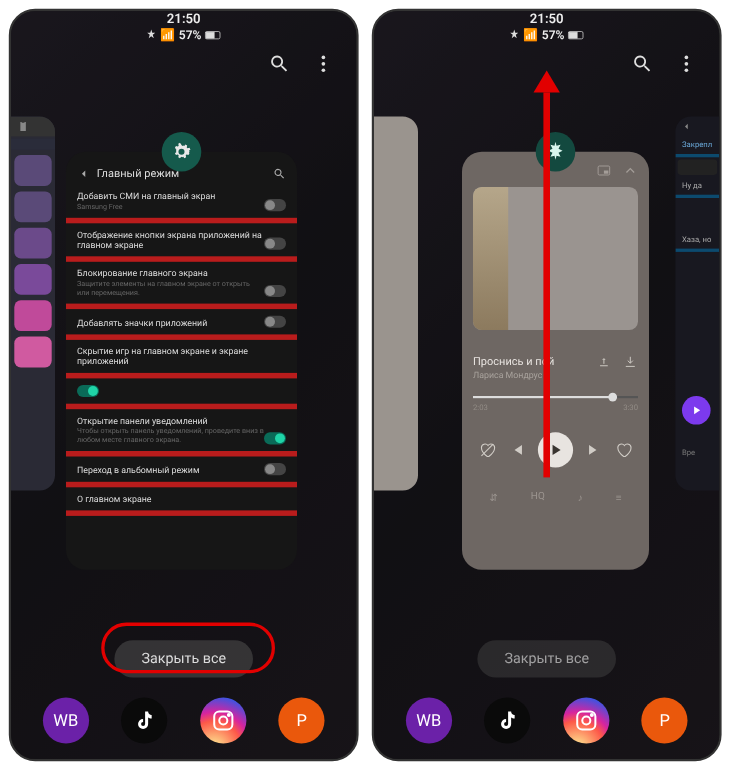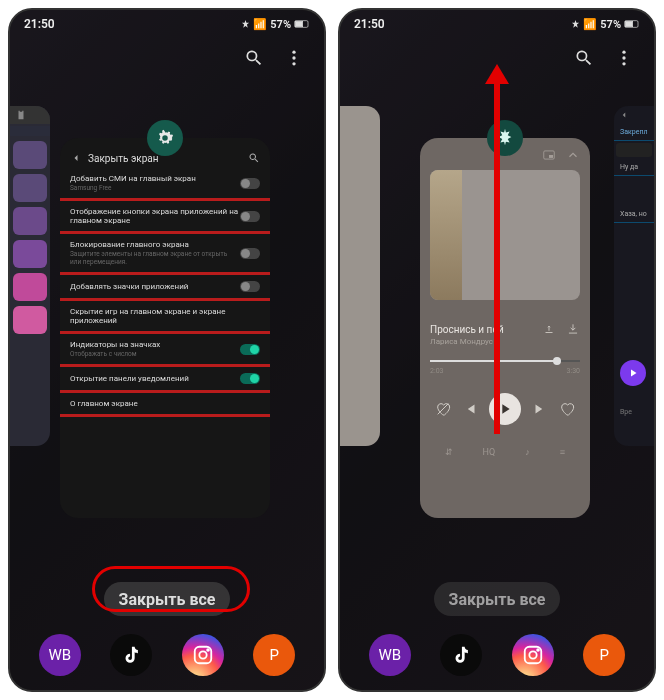--- a/index.html
+++ b/index.html
@@ -1,41 +1,41 @@
 <!DOCTYPE html>
 <html><head>
 <meta charset="utf-8">
 <style>
 * { margin: 0; padding: 0; box-sizing: border-box; font-family: -apple-system, BlinkMacSystemFont, 'Segoe UI', Roboto, sans-serif; }
 body { background: #fff; display: flex; gap: 12px; padding: 8px; }
 .phone { width: 320px; height: 684px; background: #1a1a1a; border-radius: 24px; overflow: hidden; position: relative; border: 2px solid #333; }
 .blur-bg { position: absolute; inset: 0; background: linear-gradient(135deg,#2a2530 0%,#1c1a20 50%,#262028 100%); filter: brightness(.6); }
-.status-bar { position: relative; height: 28px; display: flex; justify-content: space-between; align-items: center; padding: 0 14px; color: #eee; font-size: 12px; font-weight: 600; z-index: 5; }
+.status-bar { position: relative; height: 28px; display: flex; justify-content: space-between; align-items: center; padding: 0 14px; color: #eee; font-size: 12px; font-weight: 600; z-index: 5; flex-direction: column; }
 .status-right { display: flex; align-items: center; gap: 3px; font-size: 11px; }
 .topbar { position: relative; height: 44px; display: flex; justify-content: flex-end; align-items: center; gap: 20px; padding-right: 20px; z-index: 5; }
 .topbar svg { width: 20px; height: 20px; fill: #ddd; }
 .content { position: relative; height: 492px; display: flex; align-items: center; z-index: 5; }
 .card { background: #161616; border-radius: 18px; width: 210px; height: 380px; margin-left: 50px; position: relative; padding: 10px 0; overflow: hidden; font-size: 8px; }
 .card-peek { position: absolute; left: 0; top: 96px; width: 40px; height: 340px; background: #2a2a35; border-radius: 0 14px 14px 0; z-index: 4; overflow: hidden; }
 .card-peek-right { position: absolute; right: 0; top: 96px; width: 40px; height: 340px; background: #181820; border-radius: 14px 0 0 14px; z-index: 4; overflow: hidden; }
 .app-badge { position: absolute; top: -18px; left: 50%; transform: translateX(-50%); width: 36px; height: 36px; border-radius: 50%; display: flex; align-items: center; justify-content: center; z-index: 6; }
 .app-badge.gear { background: #155a4c; }
 .app-badge.music { background: #13493f; }
 .card-header { display: flex; align-items: center; padding: 4px 10px; color: #ccc; }
 .card-header svg { width: 12px; height: 12px; fill: #aaa; }
 .card-title { flex: 1; font-size: 10px; margin-left: 6px; color: #ddd; }
-.row { padding: 6px 10px; border-bottom: 3px solid #b91c1c; display: flex; align-items: center; }
+.row { padding: 6px 10px; border-bottom: 5px solid #b91c1c; display: flex; align-items: flex-end; }
 .row-text { flex: 1; }
 .row-title { color: #ddd; font-size: 8px; }
 .row-sub { color: #666; font-size: 6.5px; margin-top: 1px; }
 .toggle { width: 20px; height: 11px; background: #444; border-radius: 6px; position: relative; flex-shrink: 0; }
 .toggle::after { content: ""; position: absolute; width: 9px; height: 9px; background: #888; border-radius: 50%; top: 1px; left: 1px; }
 .toggle.on { background: #0a6b58; }
 .toggle.on::after { background: #1fd4a7; left: 10px; }
-.close-all { position: relative; width: 126px; height: 34px; margin: 8px auto; background: rgba(70,70,70,.65); border-radius: 18px; display: flex; align-items: center; justify-content: center; color: #ddd; font-size: 16px; z-index: 5; font-weight: bold; }
+.close-all { position: relative; width: 126px; height: 34px; margin: 8px auto; background: rgba(70,70,70,.65); border-radius: 18px; display: flex; align-items: center; justify-content: center; color: #ddd; font-size: 13px; z-index: 5; }
 .highlight-ring { position: absolute; border: 3px solid #e20000; border-radius: 24px; pointer-events: none; z-index: 7; }
 .dock { position: relative; height: 62px; display: flex; justify-content: space-around; align-items: center; padding: 0 14px; z-index: 5; }
 .dock-app { width: 42px; height: 42px; border-radius: 50%; display: flex; align-items: center; justify-content: center; font-size: 15px; font-weight: 400; color: #fff; }
 .nav { position: relative; height: 38px; display: flex; justify-content: space-around; align-items: center; z-index: 5; }
 .music-card { background: #6e6763; border-radius: 18px; width: 170px; height: 380px; margin-left: 80px; position: relative; padding: 10px; }
 .music-top { display: flex; justify-content: flex-end; gap: 10px; }
 .music-top-icon { width: 14px; height: 14px; opacity: .6; }
 .cover { width: 100%; height: 130px; background: #9a9490; border-radius: 8px; margin-top: 8px; display: flex; }
 .cover-left { width: 32px; background: linear-gradient(#b5a68a,#8c7a5e); border-radius: 8px 0 0 8px; }
 .song-title { color: #e8e4e0; font-size: 10px; margin-top: 12px; }
@@ -50,21 +50,21 @@
 .controls svg { fill: #d0ccc6; }
 .play { width: 32px; height: 32px; background: #e8e4e0; border-radius: 50%; display: flex; align-items: center; justify-content: center; }
 .play svg { fill: #3a3530; }
 .bottom-bar { display: flex; justify-content: space-around; margin-top: 22px; opacity: .55; }
 .bottom-bar span { color: #c0bab4; font-size: 9px; }
 .arrow { position: absolute; left: 50%; transform: translateX(-50%); z-index: 12; }
 .arrow-head { width: 0; height: 0; border-left: 12px solid transparent; border-right: 12px solid transparent; border-bottom: 20px solid #e20000; margin: 0 auto; }
 .arrow-shaft { width: 6px; height: 350px; background: #e20000; margin: 0 auto; }
 .voice-msg { height: 28px; margin: 5px 3px; background: #5a4a78; border-radius: 6px; }
 .peek-tab { height: 18px; background: #333; display: flex; align-items: center; padding-left: 6px; }
-.chat-line { padding: 4px 6px; color: #aaa; font-size: 7px; border-bottom: 1px solid #0c4a6e; }
+.chat-line { padding: 4px 6px; color: #aaa; font-size: 7px; border-bottom: 3px solid #0c4a6e; }
 .play-bubble { position: absolute; bottom: 60px; right: 8px; width: 26px; height: 26px; background: #7c3aed; border-radius: 50%; display: flex; align-items: center; justify-content: center; }
 </style>
 </head>
 <body>
 
 <div class="phone">
   <div class="blur-bg"></div>
   <div class="status-bar">
     <span>21:50</span>
     <div class="status-right">
@@ -110,21 +110,21 @@
       <div class="app-badge gear">
         <svg width="22" height="22" viewBox="0 0 24 24" fill="#e8e8e8">
             <path d="M19.4 13l.6-1-.6-1 1.5-1.2-1-1.7-1.9.4-.8-.8.4-1.9-1.7-1-1.2 1.5-1-.6-1 .6L10.5 3l-1.7 1 .4 1.9-.8.8-1.9-.4-1 1.7L7 10.2l-.6 1 .6 1-1.5 1.2 1 1.7 1.9-.4.8.8-.4 1.9 1.7 1 1.2-1.5 1 .6 1-.6 1.2 1.5 1.7-1-.4-1.9.8-.8 1.9.4 1-1.7L19.4 13zM12 15a3 3 0 110-6 3 3 0 010 6z"></path>
           </svg>
       </div>
       <div style="overflow:hidden;border-radius:18px;height:100%">
         <div class="card-header">
           <svg viewBox="0 0 24 24">
               <path d="M15 6l-6 6 6 6"></path>
             </svg>
-          <span class="card-title">Закрыть экран</span>
+          <span class="card-title">Главный режим</span>
           <svg viewBox="0 0 24 24" style="width:12px;height:12px">
               <path d="M15.5 14h-.79l-.28-.27a6.5 6.5 0 10-.7.7l.27.28v.79l5 5 1.5-1.5-5-5zm-6 0a4.5 4.5 0 110-9 4.5 4.5 0 010 9z"></path>
             </svg>
         </div>
         <div id="rows1">
             <div class="row">
               <div class="row-text">
                 <div class="row-title">Добавить СМИ на главный экран</div>
                 <div class="row-sub">Samsung Free</div>
               </div>
@@ -148,31 +148,34 @@
                 <div class="row-title">Добавлять значки приложений</div>
               </div>
               <div class="toggle"></div>
             </div>
             <div class="row">
               <div class="row-text">
                 <div class="row-title">Скрытие игр на главном экране и экране приложений</div>
               </div>
             </div>
             <div class="row">
-              <div class="row-text">
-                <div class="row-title">Индикаторы на значках</div>
-                <div class="row-sub">Отображать с числом</div>
-              </div>
               <div class="toggle on"></div>
             </div>
             <div class="row">
               <div class="row-text">
                 <div class="row-title">Открытие панели уведомлений</div>
+                <div class="row-sub">Чтобы открыть панель уведомлений, проведите вниз в любом месте главного экрана.</div>
               </div>
               <div class="toggle on"></div>
+            </div>
+            <div class="row">
+              <div class="row-text">
+                <div class="row-title">Переход в альбомный режим</div>
+              </div>
+              <div class="toggle"></div>
             </div>
             <div class="row">
               <div class="row-text">
                 <div class="row-title">О главном экране</div>
               </div>
             </div>
           </div>
       </div>
     </div>
   </div>

